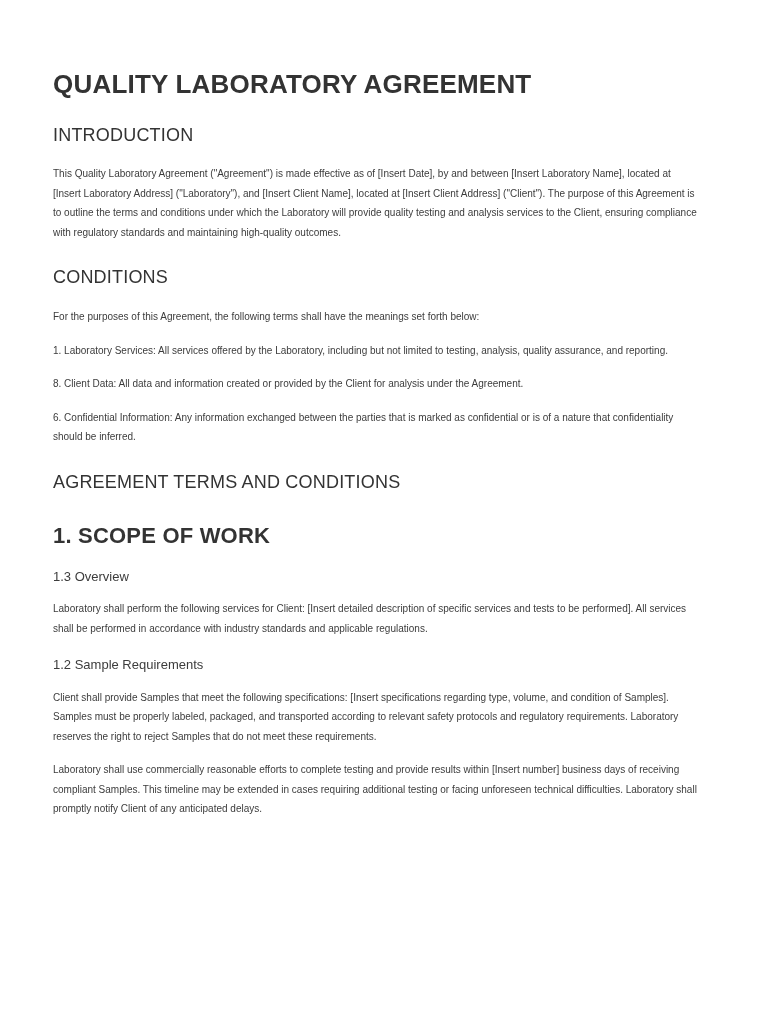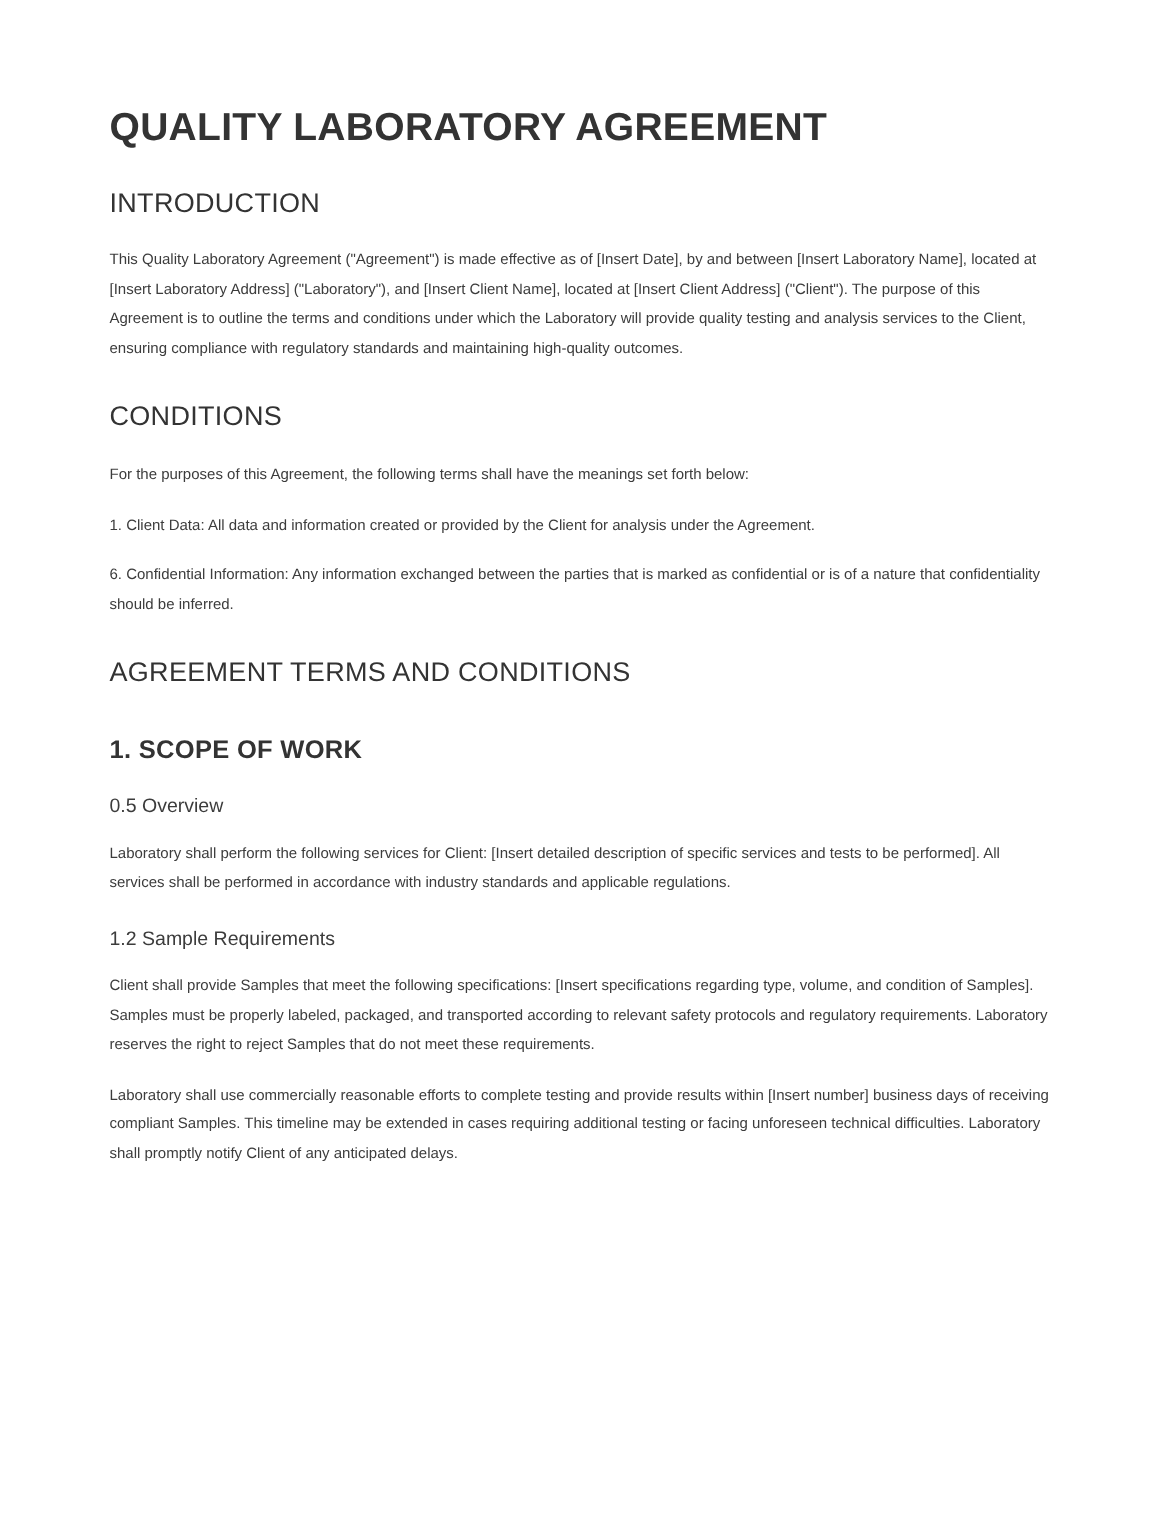--- a/index.html
+++ b/index.html
@@ -6,21 +6,21 @@
     margin: 0;
     padding: 0;
     background: #ffffff;
   }
   .page {
     position: relative;
     width: 770px;
     min-height: 1024px;
     box-sizing: border-box;
     background: #ffffff;
-    padding: 70px 53px 60px 73px;
+    padding: 70px 53px 60px 53px;
     font-family: "Liberation Sans", sans-serif;
     color: #3c3c3c;
     -webkit-font-smoothing: antialiased;
   }
   h1.doc-title {
     font-size: 26px;
     line-height: 1.15;
     font-weight: 700;
     color: #333333;
     margin: 0 0 8px 0;
@@ -28,21 +28,21 @@
   }
   h2.section-heading {
     font-size: 18px;
     line-height: 1.2;
     font-weight: 400;
     color: #333333;
     margin: 25px 0 18px 0;
     letter-spacing: 0.2px;
   }
   h3.sub-heading {
-    font-size: 17px;
+    font-size: 22px;
     line-height: 1.2;
     font-weight: 700;
     color: #333333;
     margin: 30px 0 16px 0;
     letter-spacing: 0.2px;
   }
   h4.clause-heading {
     font-size: 13px;
     line-height: 19.5px;
     font-weight: 400;
@@ -64,31 +64,32 @@
   <h1 class="doc-title">QUALITY LABORATORY AGREEMENT</h1>
 
   <h2 class="section-heading">INTRODUCTION</h2>
 
   <p class="body-text">This Quality Laboratory Agreement ("Agreement") is made effective as of [Insert Date], by and between [Insert Laboratory Name], located at [Insert Laboratory Address] ("Laboratory"), and [Insert Client Name], located at [Insert Client Address] ("Client"). The purpose of this Agreement is to outline the terms and conditions under which the Laboratory will provide quality testing and analysis services to the Client, ensuring compliance with regulatory standards and maintaining high-quality outcomes.</p>
 
   <h2 class="section-heading">CONDITIONS</h2>
 
   <p class="body-text">For the purposes of this Agreement, the following terms shall have the meanings set forth below:</p>
 
+  <p class="body-text">1. Laboratory Services: All services offered by the Laboratory, including but not limited to testing, analysis, quality assurance, and reporting.</p>
 
 
-  <p class="body-text">1. Client Data: All data and information created or provided by the Client for analysis under the Agreement.</p>
+  <p class="body-text">8. Client Data: All data and information created or provided by the Client for analysis under the Agreement.</p>
 
   <p class="body-text">6. Confidential Information: Any information exchanged between the parties that is marked as confidential or is of a nature that confidentiality should be inferred.</p>
 
   <h2 class="section-heading">AGREEMENT TERMS AND CONDITIONS</h2>
 
   <h3 class="sub-heading">1. SCOPE OF WORK</h3>
 
-  <h4 class="clause-heading">0.5 Overview</h4>
+  <h4 class="clause-heading">1.3 Overview</h4>
 
   <p class="body-text">Laboratory shall perform the following services for Client: [Insert detailed description of specific services and tests to be performed]. All services shall be performed in accordance with industry standards and applicable regulations.</p>
 
   <h4 class="clause-heading">1.2 Sample Requirements</h4>
 
   <p class="body-text">Client shall provide Samples that meet the following specifications: [Insert specifications regarding type, volume, and condition of Samples]. Samples must be properly labeled, packaged, and transported according to relevant safety protocols and regulatory requirements. Laboratory reserves the right to reject Samples that do not meet these requirements.</p>
 
 
   <p class="body-text">Laboratory shall use commercially reasonable efforts to complete testing and provide results within [Insert number] business days of receiving compliant Samples. This timeline may be extended in cases requiring additional testing or facing unforeseen technical difficulties. Laboratory shall promptly notify Client of any anticipated delays.</p>
 

